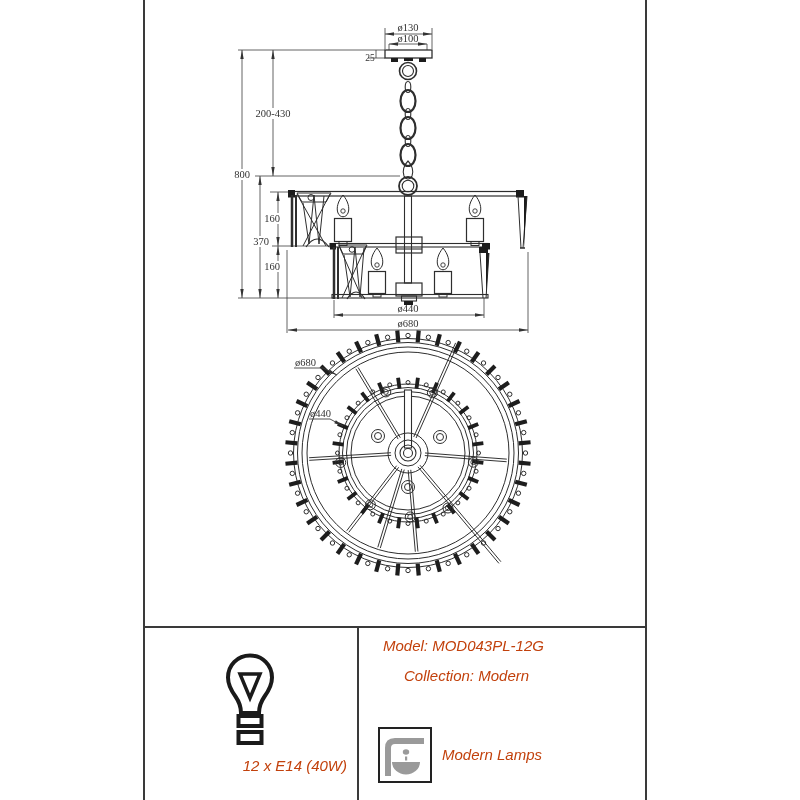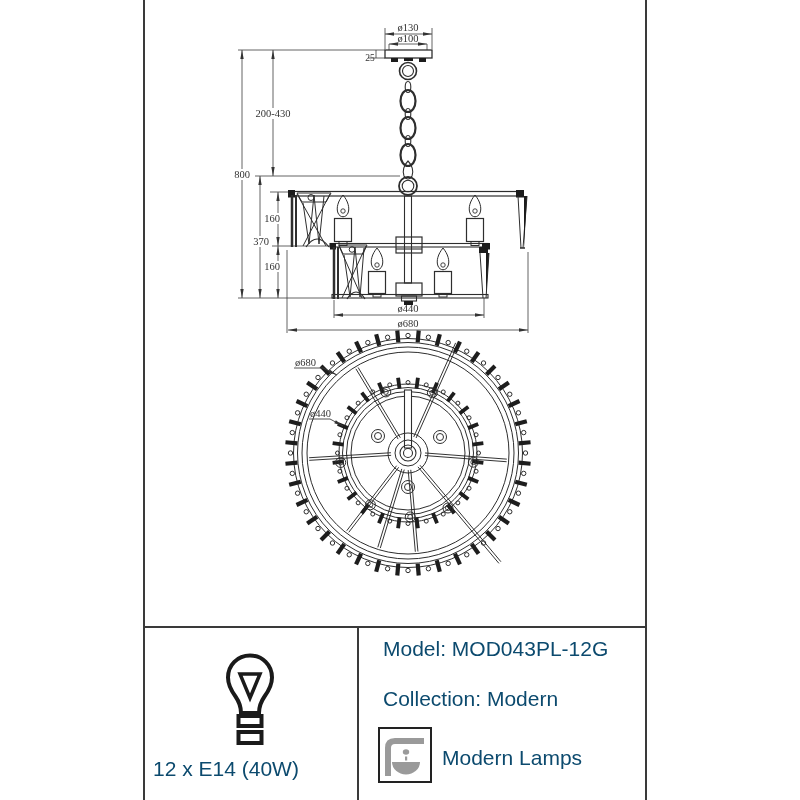--- a/index.html
+++ b/index.html
@@ -1,23 +1,23 @@
 <!DOCTYPE html>
 <html><head>
 <meta charset="utf-8">
 <style>
   html,body{margin:0;padding:0;}
   body{width:800px;height:800px;background:#ffffff;position:relative;overflow:hidden;
        font-family:"Liberation Sans",sans-serif;color:#1a1a1a;}
   .frameline{position:absolute;background:#3a3a3a;}
   #drawing{position:absolute;left:0;top:0;}
-  .paneltext{position:absolute;font-size:21px;color:#0c4a6e;white-space:nowrap;}
-  #bulb-spec{left:153px;top:757px;width:194px;text-align:left;}
+  .paneltext{position:absolute;font-size:15px;color:#c2410c;white-space:nowrap;font-style:italic;}
+  #bulb-spec{left:153px;top:757px;width:194px;text-align:right;}
   #model-line{left:383px;top:637px;}
-  #collection-line{left:383px;top:667px;margin-top:20px;}
+  #collection-line{left:404px;top:667px;}
   #pendant-label{left:442px;top:746px;}
   #bulb-icon{position:absolute;left:224px;top:653px;}
   #pendant-icon-box{position:absolute;left:378px;top:727px;width:54px;height:56px;
        border:2.5px solid #222;box-sizing:border-box;background:#fff;}
   svg text{font-family:"Liberation Serif","DejaVu Serif",serif;fill:#333;}
 </style>
 </head>
 <body>
 
 <div class="frameline" style="left:143px;top:0;width:1.5px;height:800px;"></div>

